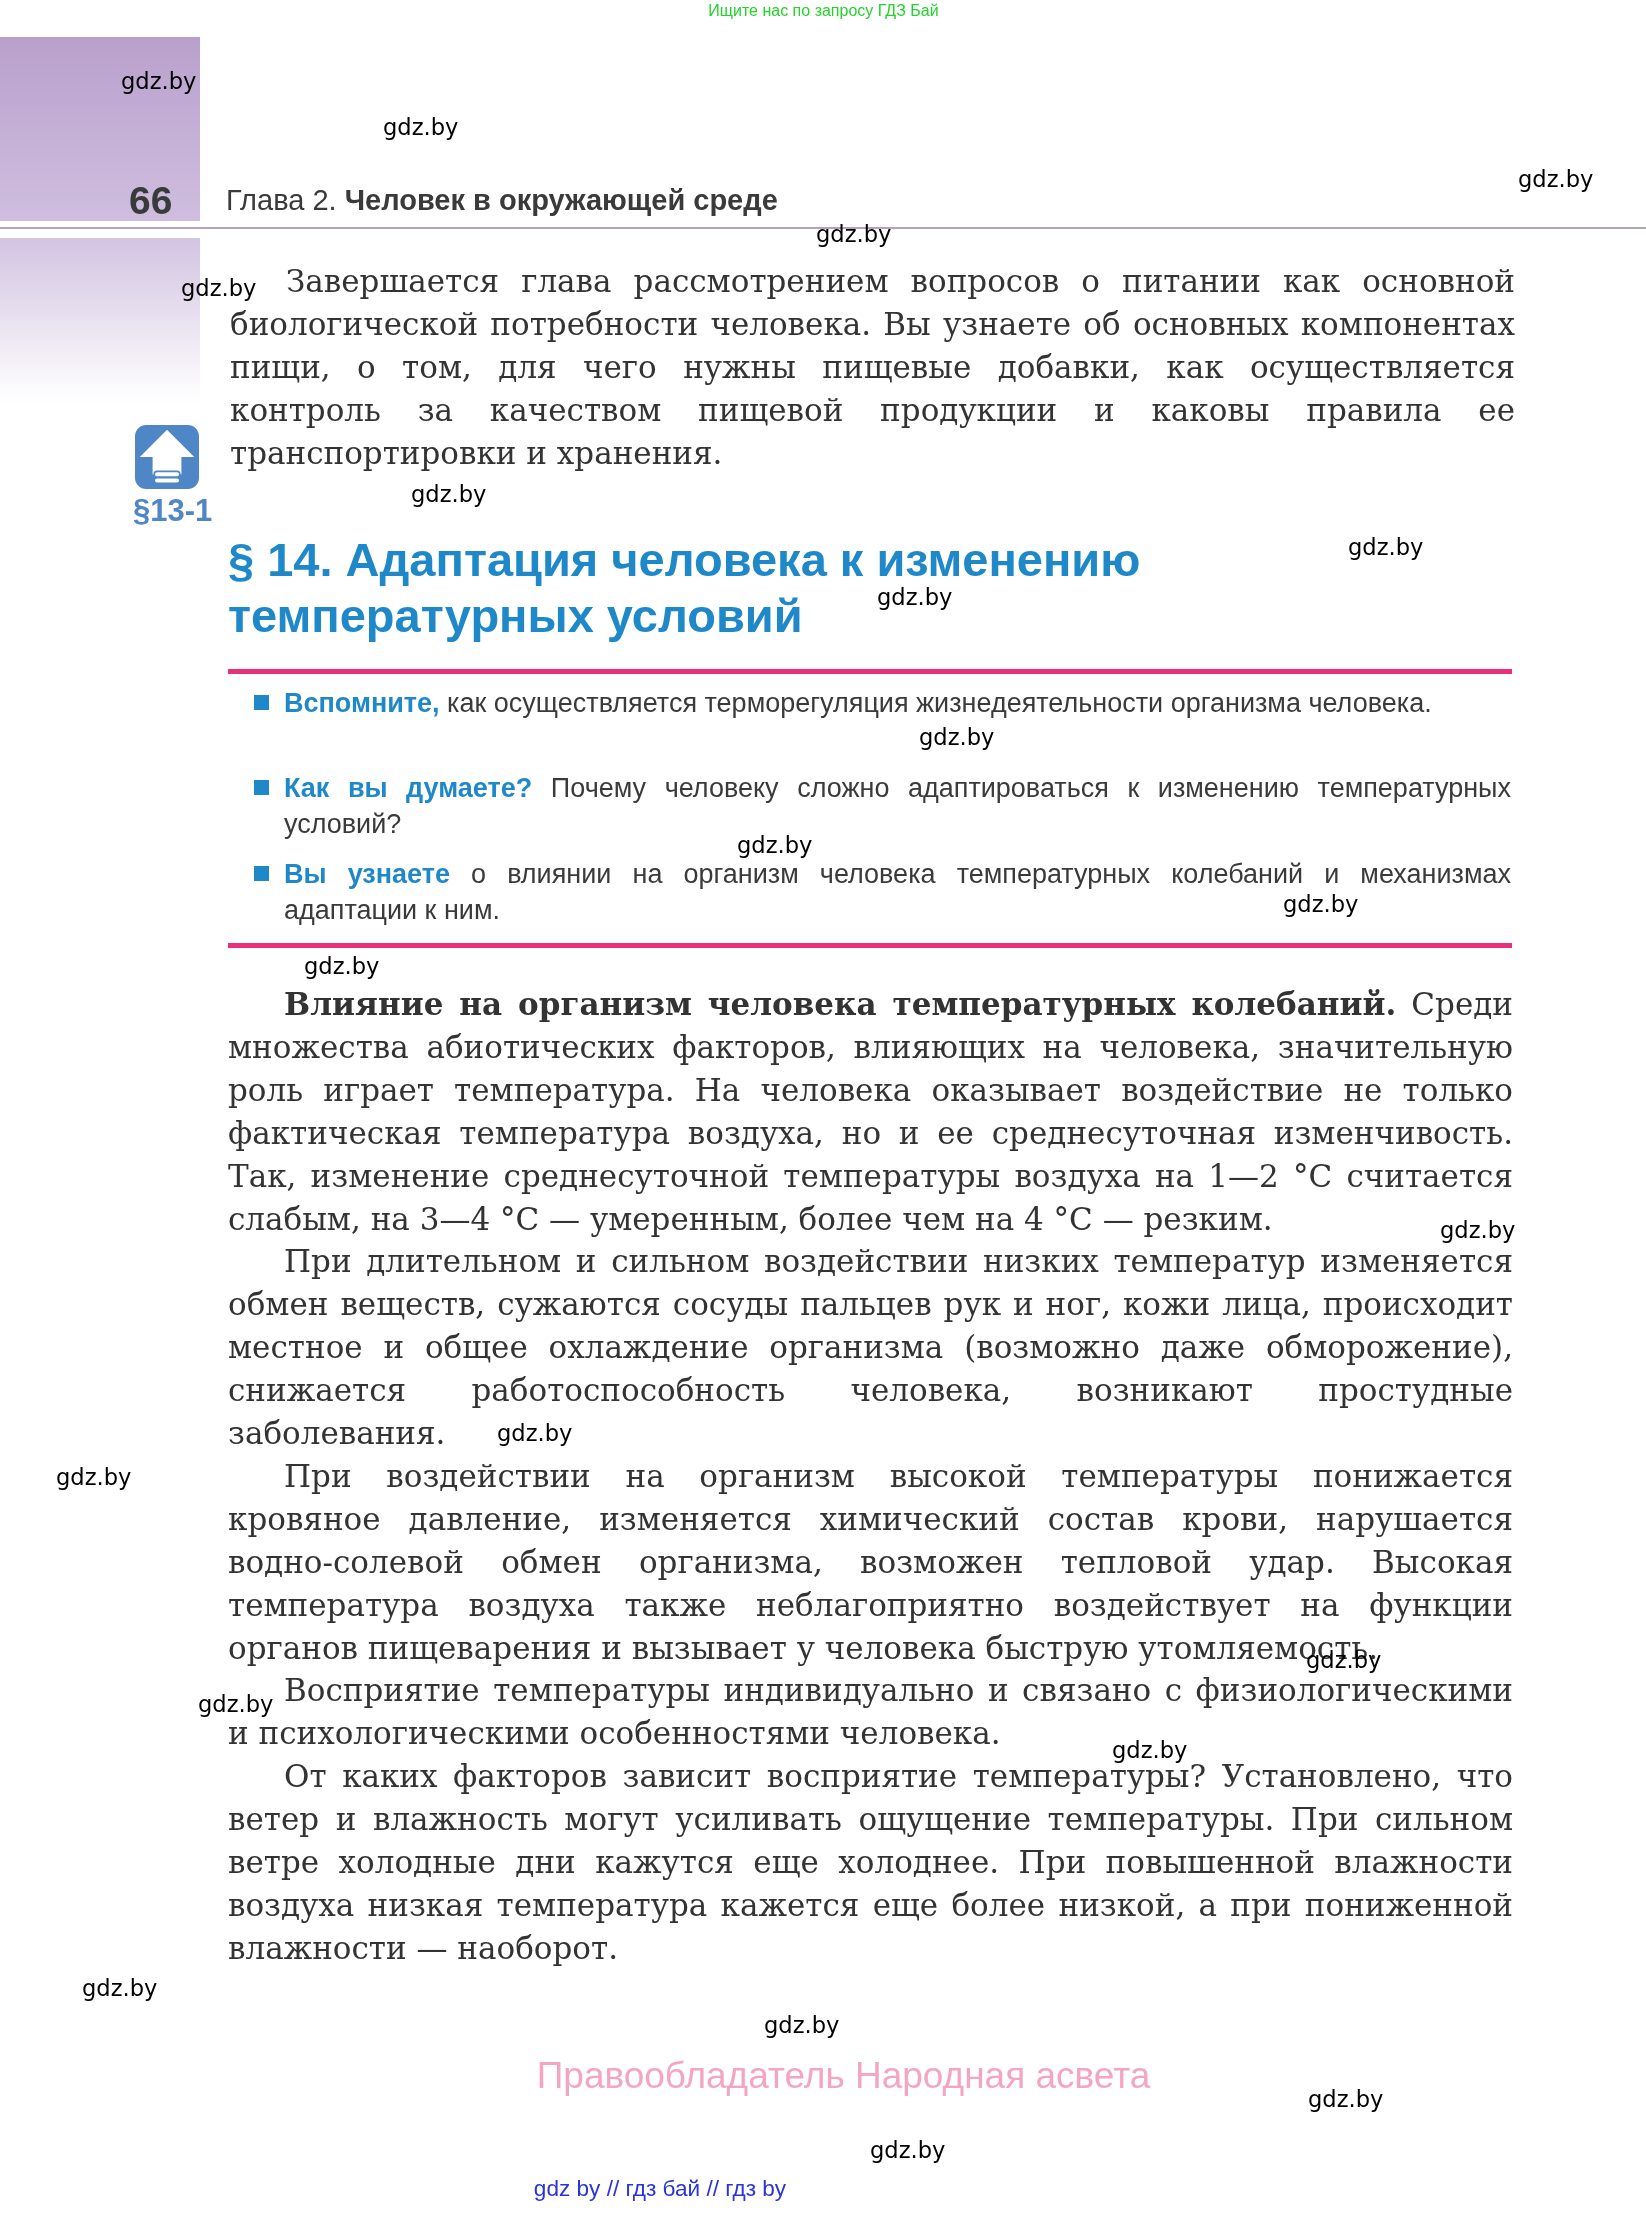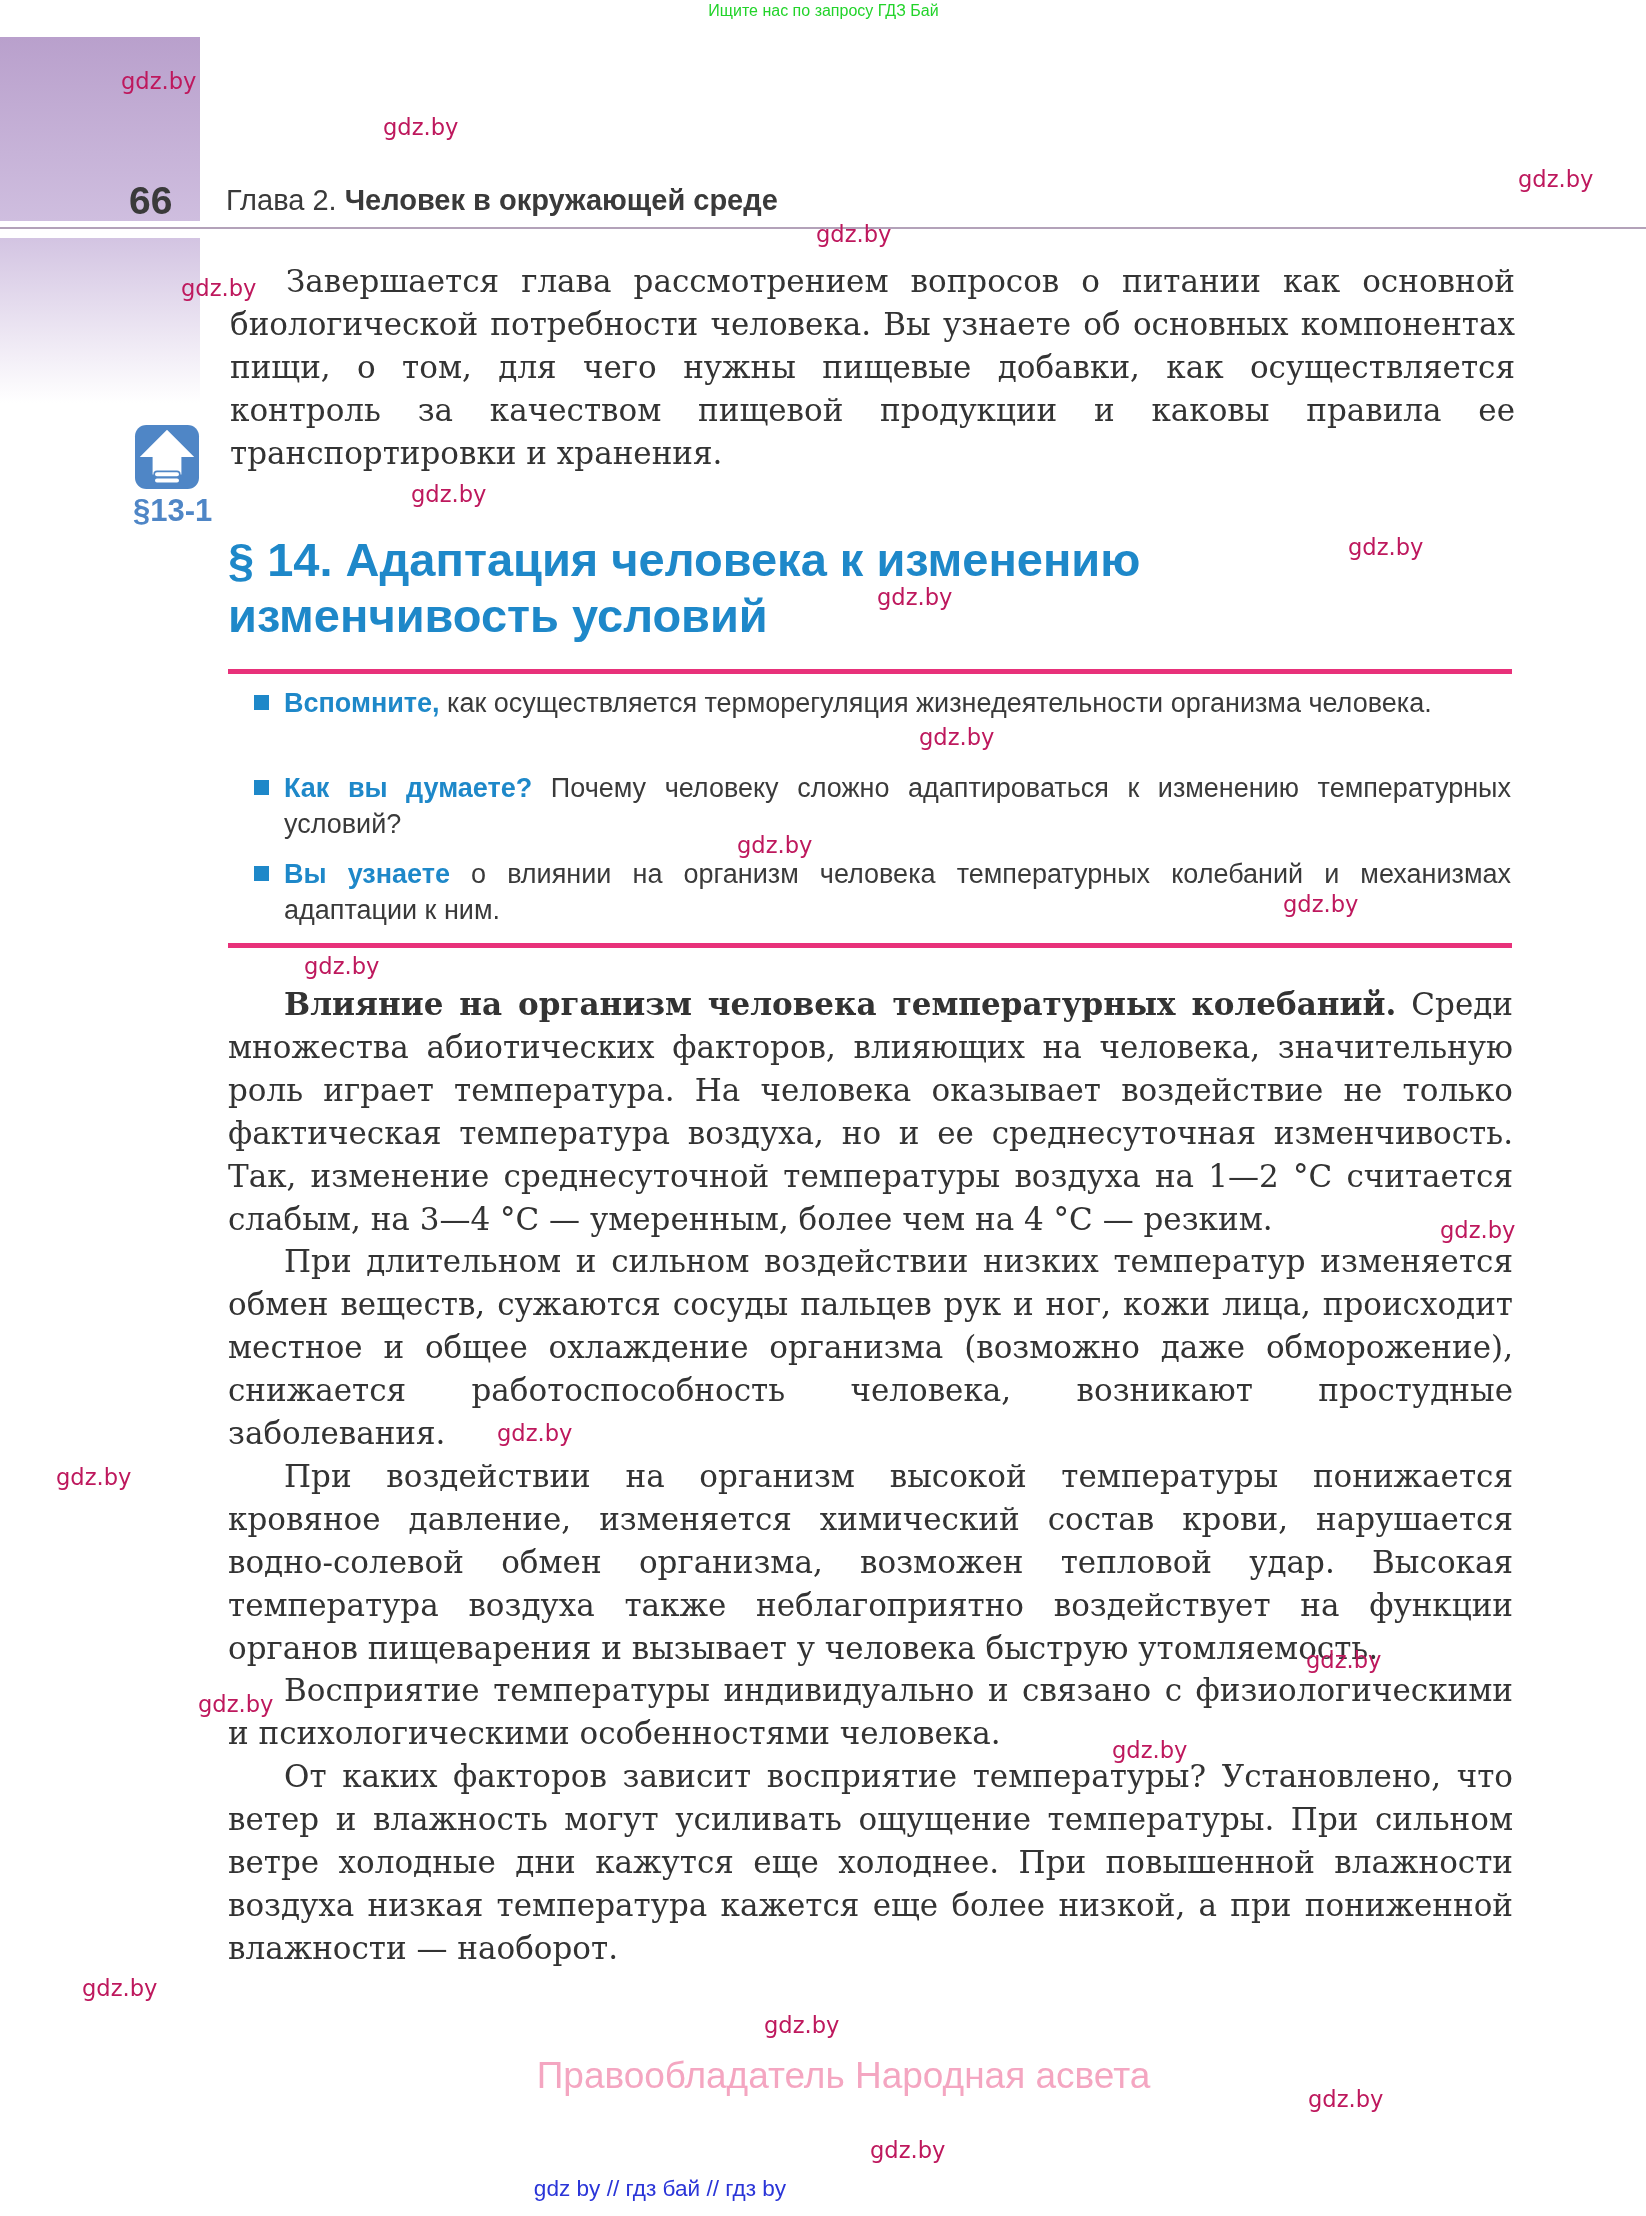--- a/index.html
+++ b/index.html
@@ -8,21 +8,21 @@
   .abs { position:absolute; }
   .top-banner { left:0; width:1647px; top:1.6px; text-align:center; color:#22d32a; font-size:16px; }
   .side-top { left:0; top:37px; width:200px; height:184px;
               background:linear-gradient(180deg,#b9a0cc 0%,#cfbedf 100%); }
   .side-mid { left:0; top:238px; width:200px; height:165px;
               background:linear-gradient(180deg,#d3c4e2 0%,#ffffff 100%); }
   .header-rule { left:0; top:227px; width:1647px; height:2.4px; background:#b3a2b9; }
   .page-num { left:129px; top:179px; font-size:39px; font-weight:bold; color:#3a3a3a; }
   .chapter { left:226px; top:184px; font-size:29px; color:#3a3a3a; }
   .chapter b { font-weight:bold;margin-top:48px; }
-  .wm { font-family:"DejaVu Sans", sans-serif; font-size:22.6px; color:#be185d;text-align:right; }
+  .wm { font-family:"DejaVu Sans", sans-serif; font-size:22.6px; color:#000000;text-align:right; }
   .serif { font-family:"DejaVu Serif", serif; font-size:31px; line-height:43px; color:#333;
            text-align:justify; }
   .intro { left:230px; top:260px; width:1285px; text-indent:56px; }
   .ref-icon { left:135px; top:425px; width:64px; height:64px; background:#4f86c6; border-radius:11.3px; }
   .ref-label { left:125px; top:493px; font-size:31px; font-weight:bold; color:#4f86c6;margin-left:8px; }
   .title { left:228px; top:532px; font-size:47px; font-weight:bold; color:#1e88c9; line-height:56px; }
   .pink-rule { left:228px; width:1284px; height:4.8px; background:#e8317a; }
   .box-item { left:250px; width:1262px; font-size:27px; line-height:36px; color:#3a3a3a; text-align:justify; }
   .box-item .lead { color:#1e88c9; font-weight:bold; }
   .bullet { width:14.5px; height:14.5px; background:#1e88c9; }
@@ -51,21 +51,21 @@
   <svg width="64" height="64" viewBox="0 0 80 80">
     <polygon points="40,6 74,40 58,40 58,62 22,62 22,40 6,40" fill="#fff"></polygon>
     <rect x="24" y="58" width="32" height="7" rx="3.5" fill="#fff" stroke="#4f86c6" stroke-width="2"></rect>
     <rect x="24" y="66" width="32" height="7" rx="3.5" fill="#fff" stroke="#4f86c6" stroke-width="2"></rect>
   </svg>
 </div>
 <div class="abs ref-label">§13-1</div>
 
 <div class="abs title">
   <div>§ 14. Адаптация человека к изменению</div>
-  <div>изменчивость условий</div>
+  <div>температурных условий</div>
 </div>
 
 <div class="abs pink-rule" style="top:669px"></div>
 
 <div class="abs bullet" style="left:254px;top:695px"></div>
 <div class="abs box-item" style="left:284px;width:1227px;top:685px">
   <span class="lead">Вспомните,</span><span> как осуществляется терморегуляция жизнедеятельности организма человека.</span>
 </div>
 
 <div class="abs bullet" style="left:254px;top:780px"></div>

